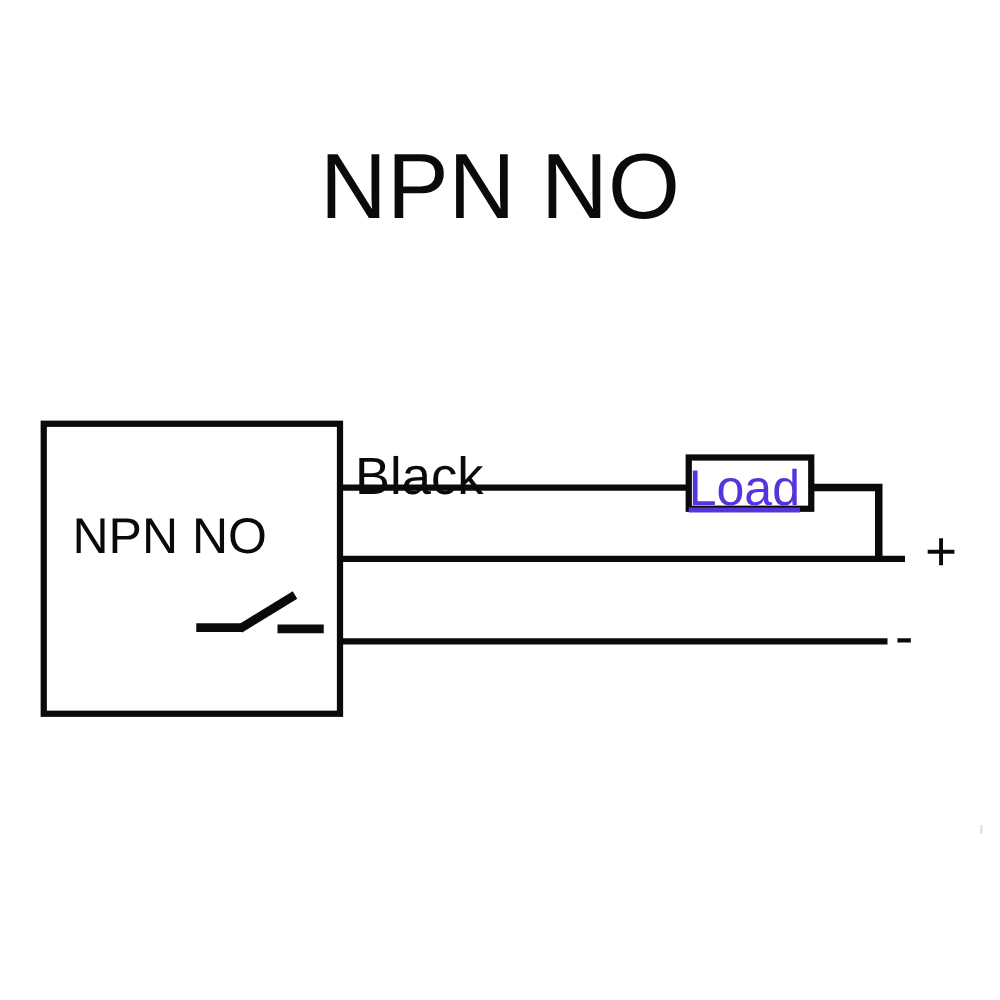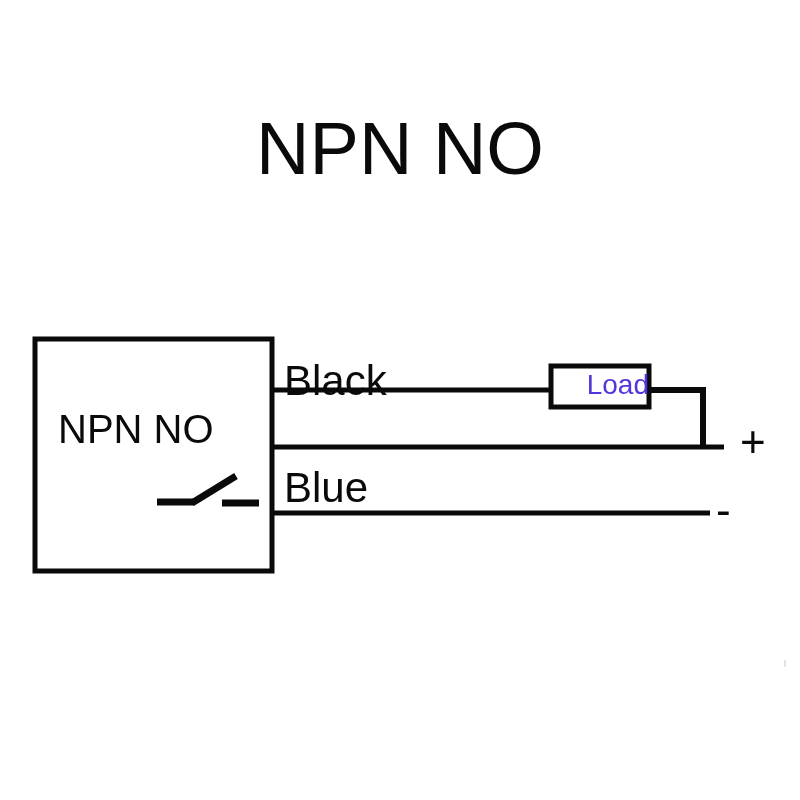--- a/index.html
+++ b/index.html
@@ -49,24 +49,25 @@
     font-size: 40px;
     line-height: 1;
     color: #0a0a0a;
     white-space: pre;
   }
   #load-label {
     position: absolute;
     left: 551px;
     top: 371px;
     width: 98px;
-    text-align: right;
-    font-size: 28px;
+    text-align: left;
+    font-size: 40px;
     line-height: 1;
     white-space: pre;
+    text-decoration: underline;
   }
   #terminal-plus {
     position: absolute;
     left: 740px;
     top: 420px;
     font-size: 44px;
     line-height: 1;
     color: #0a0a0a;
     white-space: pre;
   }
@@ -114,21 +115,20 @@
     <line x1="272" y1="513" x2="710" y2="513" stroke="#0a0a0a" stroke-width="5"></line>
 
     <rect x="551" y="366" width="98" height="41" fill="#ffffff" stroke="#0a0a0a" stroke-width="5"></rect>
   </svg>
 
   <div id="sensor-label">NPN NO</div>
 
   <div class="wire-label" id="label-black">Black</div>
 
 
-  <div class="wire-label" id="label-blue">Blue</div>
 
   <div id="load-label" style="color: rgb(85, 51, 221);">Load</div>
 
   <div id="terminal-plus">+</div>
 
   <div id="terminal-minus">-</div>
 
   <div id="corner-artifact"></div>
 
 </div>

